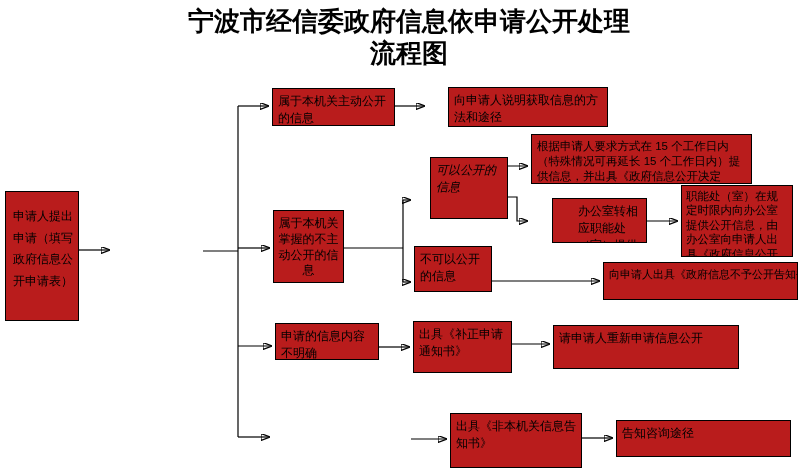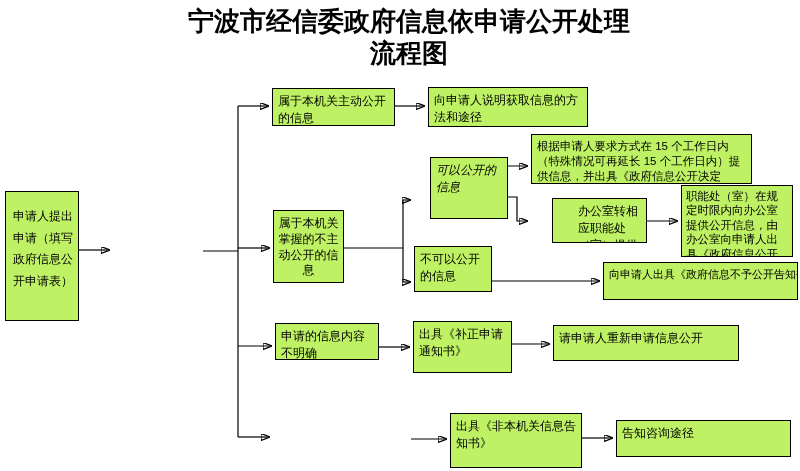--- a/index.html
+++ b/index.html
@@ -37,41 +37,41 @@
   }
   .connectors path {
     stroke: #000;
     stroke-width: 1.2;
     fill: none;
   }
   .node {
     position: absolute;
     box-sizing: border-box;
     border: 1px solid #000;
-    background: #bef264;
+    background: #b91c1c;
     padding: 4px 5px;
     font-size: 12px;
     line-height: 1.4;
     text-align: left;
     overflow: hidden;
   }
   #n-applicant    { left: 5px;   top: 191px; width: 74px;  height: 130px; padding-top: 14px; line-height: 1.8; text-align: right; }
   #n-office       { left: 113px; top: 174px; width: 90px;  height: 160px; padding-top: 7px;  line-height: 1.65; }
   #n-proactive    { left: 272px; top: 88px;  width: 123px; height: 38px; }
-  #n-explain      { left: 428px; top: 87px;  width: 160px; height: 40px; }
+  #n-explain      { left: 448px; top: 87px;  width: 160px; height: 40px; }
   #n-nonproactive { left: 273px; top: 210px; width: 71px;  height: 73px; padding: 5px 4px; line-height: 1.32; text-align: center; }
   #n-can         { left: 430px; top: 157px; width: 78px;  height: 62px; font-style: italic; }
   #n-cannot      { left: 414px; top: 246px; width: 78px;  height: 46px; }
   #n-provide     { left: 531px; top: 134px; width: 221px; height: 50px; font-size: 11.5px; line-height: 1.3; }
   #n-transfer    { left: 552px; top: 198px; width: 95px; height: 45px; padding-left: 25px; }
   #n-dept        { left: 681px; top: 185px; width: 112px; height: 72px; font-size: 11.5px; line-height: 1.25; padding: 3px 4px; }
   #n-notdisclose { left: 603px; top: 262px; width: 195px; height: 38px; font-size: 11px; white-space: nowrap; }
   #n-unclear     { left: 275px; top: 323px; width: 104px; height: 37px; }
   #n-correction  { left: 413px; top: 321px; width: 99px;  height: 52px; }
-  #n-reapply     { left: 553px; top: 325px; width: 186px; height: 36px; }
+  #n-reapply     { left: 553px; top: 325px; width: 186px; height: 44px; }
   #n-notheld     { left: 273px; top: 415px; width: 138px; height: 49px; }
   #n-nonagency   { left: 450px; top: 413px; width: 132px; height: 55px; }
   #n-consult     { left: 616px; top: 420px; width: 175px; height: 37px; }
 </style>
 </head>
 <body>
 
 <div class="canvas">
 
   <div class="title">

